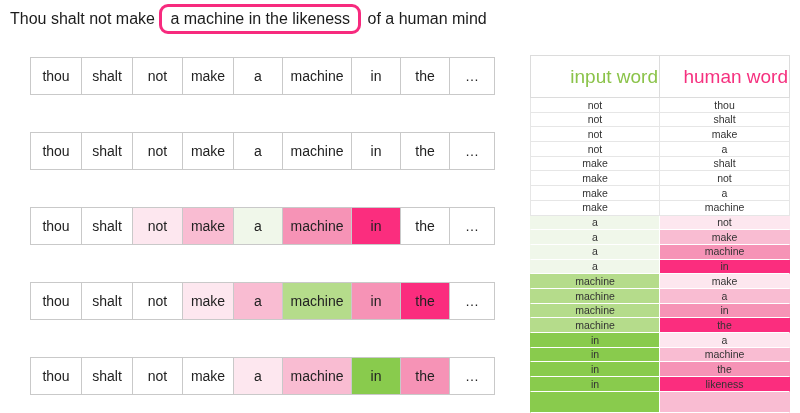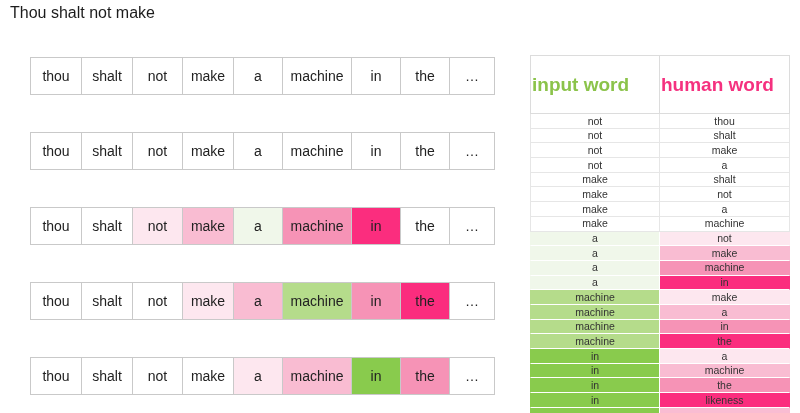--- a/index.html
+++ b/index.html
@@ -14,36 +14,36 @@
   
   .strips{position:absolute;left:30px;top:57px;}
   .strip{display:flex;margin-bottom:37px;}
   .cell{height:38px;box-sizing:border-box;border:1px solid #c9c9c9;margin-left:-1px;
         display:flex;align-items:center;justify-content:center;
         font-size:14px;color:#222;background:#fff;}
   .cell:first-child{margin-left:0;}
 
   
   .ttable{position:absolute;left:530px;top:55px;border-collapse:separate;border-spacing:0;}
-  .ttable th{width:130px;height:59px;box-sizing:border-box;background:#fff;
-             border:1px solid #dcdcdc;font-weight:700;font-size:19px;text-align:left;}
+  .ttable th{width:130px;height:43px;box-sizing:border-box;background:#fff;
+             border:1px solid #dcdcdc;font-weight:400;font-size:19px;text-align:right;}
   .ttable th + th{border-left:none;}
   .th-green{color:#8bc34a;}
   .th-pink{color:#f5317f;}
   .ttable td{width:130px;height:14.7px;box-sizing:border-box;padding:0;
              font-size:10.5px;line-height:1;color:#333;text-align:center;background:#fff;}
   .ttable tr.partial td{height:21px;}
 </style>
 </head>
 <body>
 
 <div class="page">
 
   <div class="title">
-    <span>Thou shalt not make </span>
+    <span>Thou shalt not make </span><span class="hl-box"><span>a machine in the likeness</span></span><span> of a human mind</span>
   </div>
 
   <div class="strips">
       <div class="strip">
         <div class="cell" style="width: 52px; background: rgb(255, 255, 255);">thou</div>
         <div class="cell" style="width: 52px; background: rgb(255, 255, 255);">shalt</div>
         <div class="cell" style="width: 51px; background: rgb(255, 255, 255);">not</div>
         <div class="cell" style="width: 52px; background: rgb(255, 255, 255);">make</div>
         <div class="cell" style="width: 50px; background: rgb(255, 255, 255);">a</div>
         <div class="cell" style="width: 70px; background: rgb(255, 255, 255);">machine</div>

